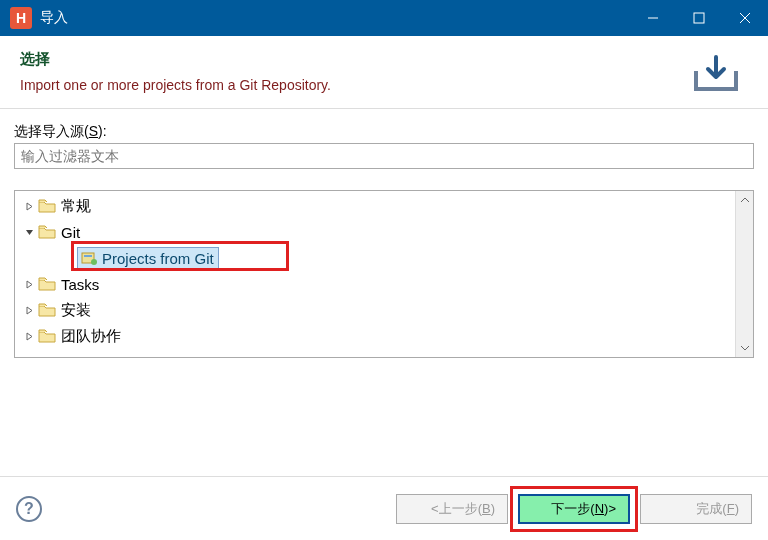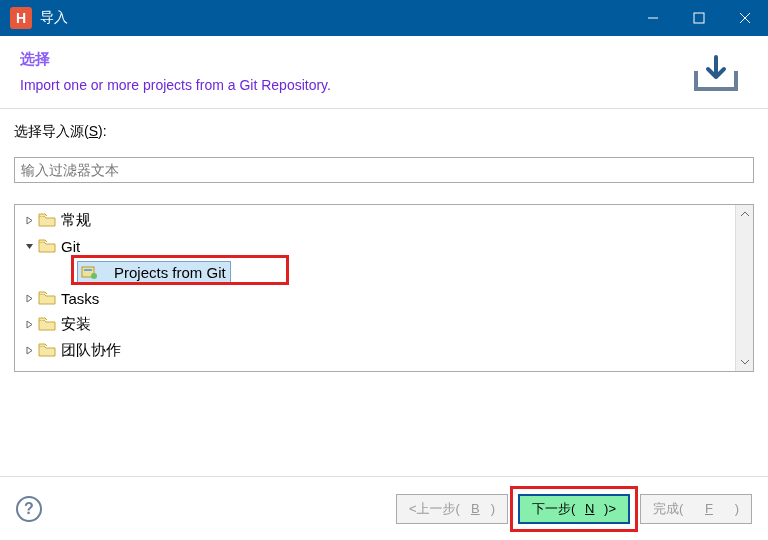--- a/index.html
+++ b/index.html
@@ -7,49 +7,49 @@
     
     .titlebar { background: #005A9B; height: 36px; display: flex; align-items: center; color: #fff; }
     .app-icon { width: 22px; height: 22px; background: #E7573B; border-radius: 3px; margin: 0 8px 0 10px; display: flex; align-items: center; justify-content: center; font-weight: bold; font-size: 14px; color: #fff; }
     .title-text { flex: 1; font-size: 14px; }
     .win-controls { display: flex; height: 100%; }
     .win-btn { width: 46px; height: 100%; display: flex; align-items: center; justify-content: center; color: #fff; }
     .win-btn svg { stroke: #fff; fill: none; stroke-width: 1; }
     
     .header-panel { background: #fff; padding: 14px 20px 10px 20px; display: flex; align-items: flex-start; border-bottom: 1px solid #ddd; }
     .header-text { flex: 1; }
-    .header-title { font-size: 15px; font-weight: bold; margin-bottom: 8px; color: #8b5cf6; }
-    .header-desc { font-size: 14px; color: #6d28d9; }
+    .header-title { font-size: 15px; font-weight: bold; margin-bottom: 8px; color: #14532d; }
+    .header-desc { font-size: 14px; color: #7f1d1d; }
     .header-icon { width: 64px; height: 48px; margin-left: 10px; display: flex; align-items: center; justify-content: center; }
     
     .body-panel { padding: 14px 14px 0 14px; }
-    .label-row { font-size: 14px; margin-bottom: 16px; }
+    .label-row { font-size: 14px; margin-bottom: 2px; }
     .underline { text-decoration: underline; }
     .filter-input { width: 100%; border: 1px solid #aaa; padding: 4px 6px; font-size: 14px; font-family: inherit; color: #888; margin-bottom: 21px; height: 26px; }
     
     .tree-wrap { border: 1px solid #aaa; height: 168px; display: flex; background: #fff; }
     .tree { flex: 1; overflow: hidden; padding: 2px 0; }
     .tree-row { display: flex; align-items: center; height: 26px; padding-left: 6px; font-size: 15px; }
     .tw { width: 16px; display: inline-flex; align-items: center; justify-content: center; color: #666; cursor: pointer; }
     .indent { width: 20px; display: inline-block; }
     .folder-ic { width: 20px; height: 16px; display: inline-flex; align-items: center; justify-content: center; margin-right: 4px; }
     .wiz-ic { width: 18px; height: 16px; display: inline-flex; align-items: center; justify-content: center; margin-right: 4px; }
     .node-label { color: #000; }
     .selected-wrap { display: inline-flex; align-items: center; background: #CDE6F7; border: 1px solid #7DA2CE; padding: 0 4px 0 2px; height: 22px; }
-    .selected-wrap .node-label { color: #000000; margin-left: 12px; }
+    .selected-wrap .node-label { color: #0c4a6e; }
     .red-box { position: absolute; border: 3px solid #E02020; pointer-events: none; }
     
     .scrollbar { width: 18px; background: #f0f0f0; border-left: 1px solid #ddd; display: flex; flex-direction: column; }
     .sb-btn { height: 18px; display: flex; align-items: center; justify-content: center; background: #f0f0f0; }
     .sb-track { flex: 1; }
     
     .button-bar { position: absolute; bottom: 0; left: 0; right: 0; height: 64px; border-top: 1px solid #ddd; display: flex; align-items: center; padding: 0 16px; background: #fff; }
     .help-btn { width: 26px; height: 26px; border: 2px solid #6A7F9A; border-radius: 50%; display: flex; align-items: center; justify-content: center; color: #6A7F9A; font-size: 16px; font-weight: bold; }
     .spacer { flex: 1; }
-    .btn { min-width: 112px; height: 30px; margin-left: 10px; border: 1px solid #aaa; background: #f3f3f3; font-size: 13px; font-family: inherit; display: inline-flex; align-items: center; justify-content: space-between; padding: 0 12px; }
+    .btn { min-width: 112px; height: 30px; margin-left: 10px; border: 1px solid #aaa; background: #f3f3f3; font-size: 13px; font-family: inherit; display: inline-flex; align-items: center; justify-content: flex-end; padding: 0 12px; }
     .btn.disabled { color: #999; }
     .btn.focus { border: 2px solid #0A4F9A; background: #86efac; }
   </style>
 </head>
 <body>
 
 <div class="titlebar">
   <div class="app-icon">
       <span>H</span>
     </div>

